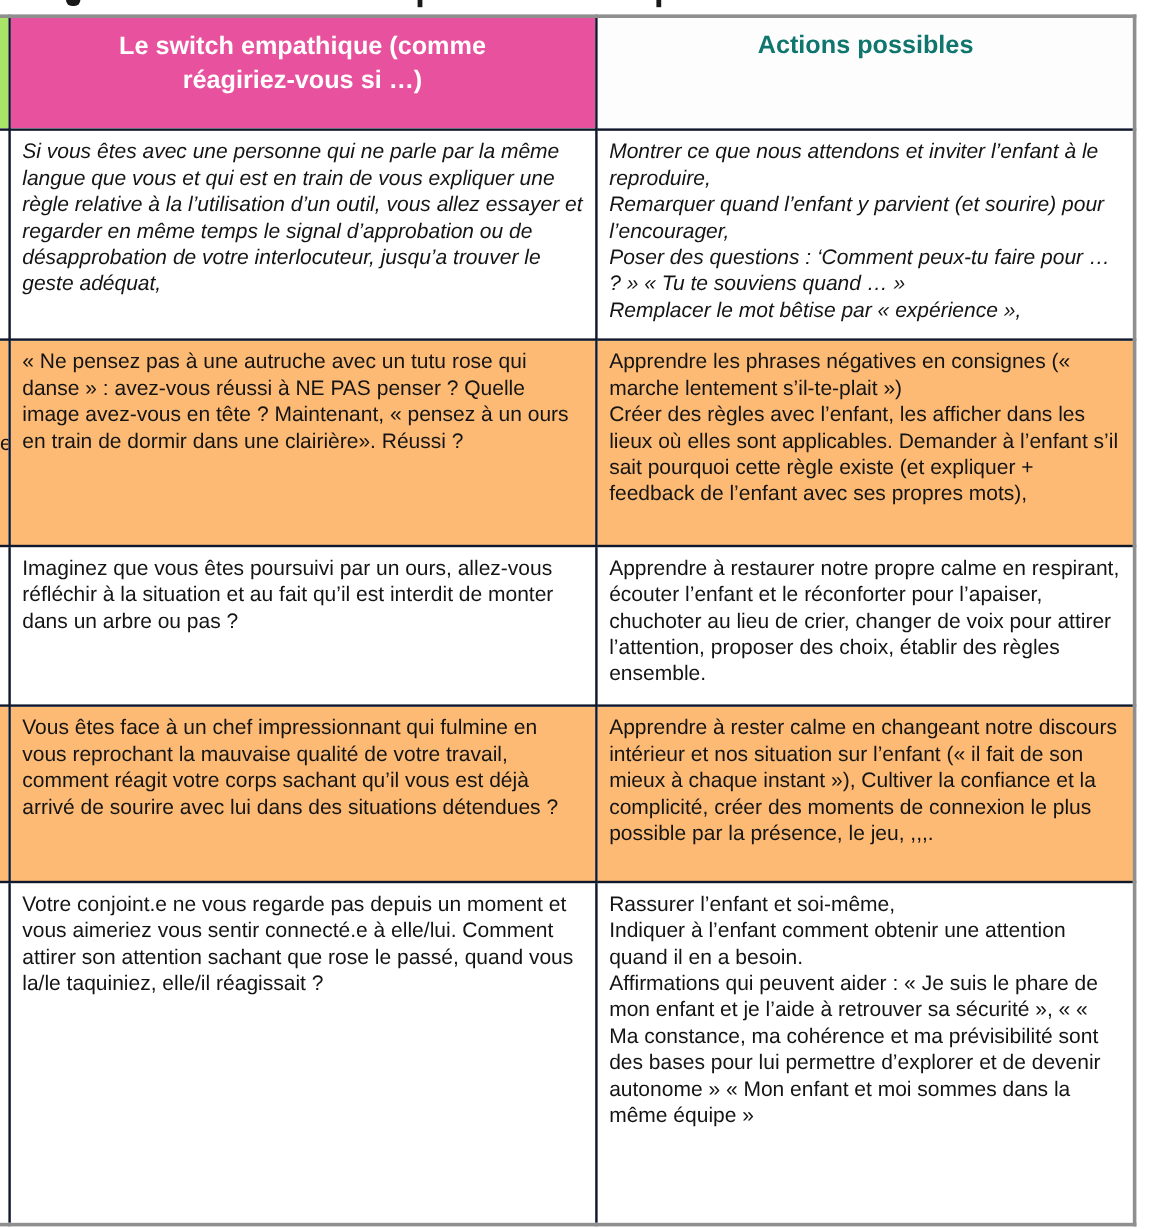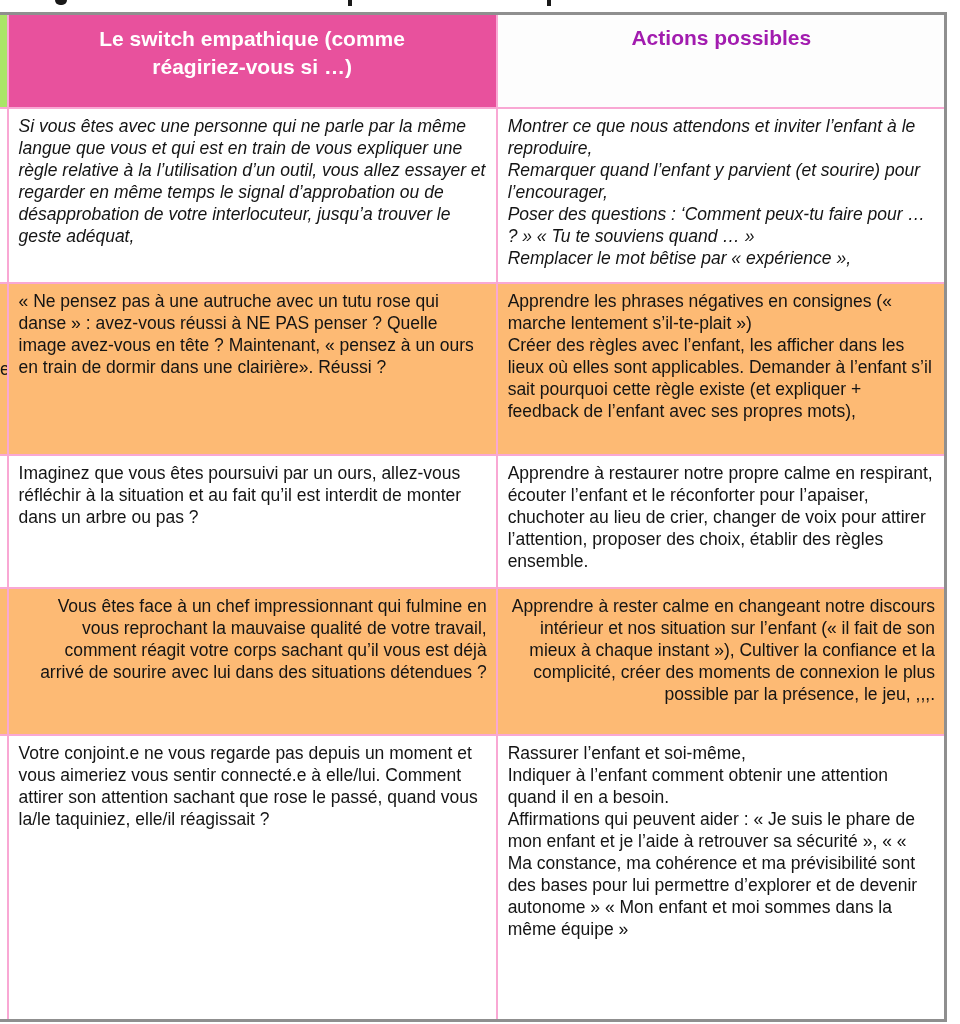--- a/index.html
+++ b/index.html
@@ -31,21 +31,21 @@
     border-collapse: collapse;
     table-layout: fixed;
     width: 950px;
     border: 3px solid #8f8f8f;
   }
   .switch-table col.c-edge  { width: 9px; }
   .switch-table col.c-left  { width: 486px; }
   .switch-table col.c-right { width: 446px; }
 
   .switch-table td, .switch-table th {
-    border: 2px solid #f9a8d4;
+    border: 2px solid #0f172a;
     vertical-align: top;
     padding: 6px 9px 6px 10px;
     font-size: 17.5px;
     line-height: 1.26;
     color: #141414;
     font-weight: 400;
     text-align: left;
     white-space: pre-line;
     overflow: hidden;
     word-wrap: break-word;
@@ -58,41 +58,41 @@
     background: #e8519d;
     color: #ffffff;
     font-size: 21px;
     font-weight: 700;
     text-align: center;
     padding: 10px 60px 0 60px;
     line-height: 1.35;
   }
   th.h-right  {
     background: #fdfdfd;
-    color: #a21caf;
+    color: #0f766e;
     font-size: 21px;
     font-weight: 700;
     text-align: center;
     padding-top: 10px;
   }
 
   
   tr.alt td { background: #fdba74; }
   td.edge-cell { padding: 0; text-align: right; }
   td.edge-cell .edge-letter {
     display: block;
     padding-top: 52px;
     margin-right: -2px;
     font-size: 17.5px;
     color: #141414;
   }
   tr.r1 td { height: 161px; font-style: italic; }
   tr.r2 td { height: 158px; }
   tr.r3 td { height: 119px; }
-  tr.r4 td { height: 133px; text-align: right; }
+  tr.r4 td { height: 133px; }
   tr.r5 td { height: 271px; }
 </style>
 </head>
 <body>
 
 <div class="page">
 
   <div class="frag blob"></div>
   <div class="frag stem1"></div>
   <div class="frag stem2"></div>

